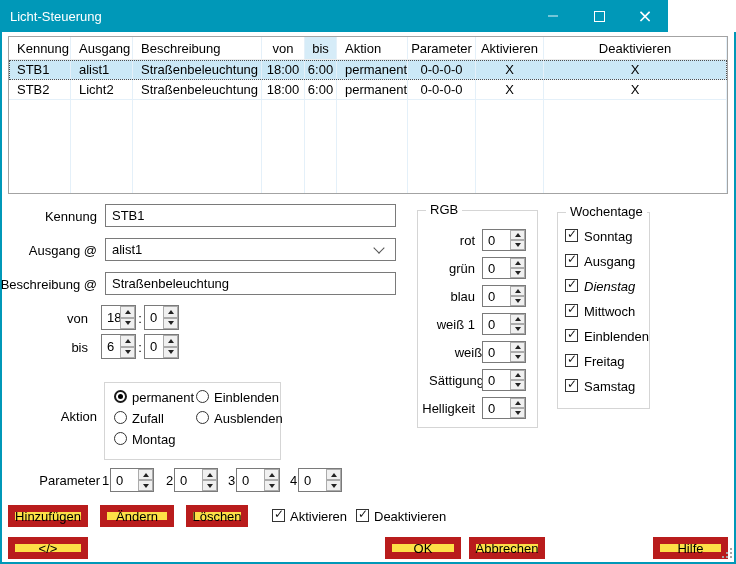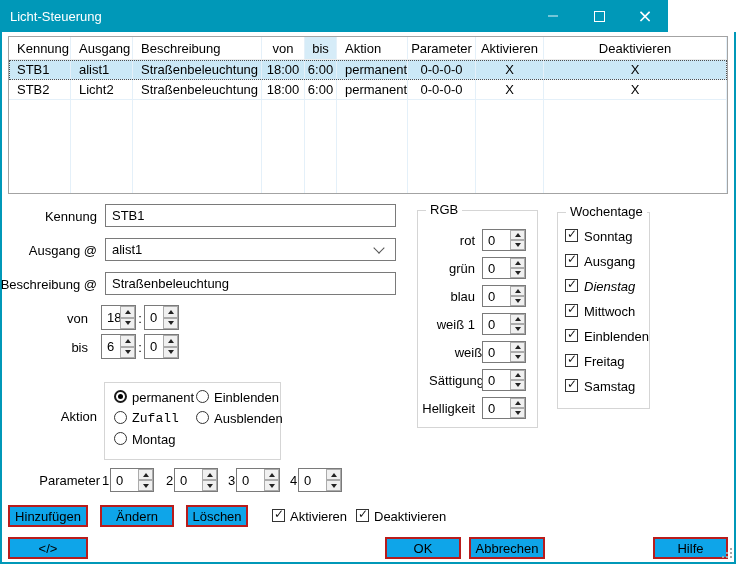--- a/index.html
+++ b/index.html
@@ -52,21 +52,21 @@
   
   .radio{position:absolute;width:13px;height:13px;border:1px solid #333;border-radius:50%;background:#fff;}
   .radio.sel{border:2px solid #1a1a1a;}
   .radio.sel::after{content:"";position:absolute;left:2px;top:2px;width:5px;height:5px;border-radius:50%;background:#000;}
   .cb{position:absolute;width:13px;height:13px;border:1px solid #333;background:#fff;}
   .cb .tick{position:absolute;left:1px;top:-3px;font-size:12px;color:#151515;font-family:"DejaVu Sans",sans-serif;}
   
   .gbox{position:absolute;border:1px solid #d5d5d5;}
   .legend{position:absolute;top:-9px;left:8px;background:#fff;padding:0 4px;white-space:nowrap;}
   
-  .btn-std{position:absolute;background:#0ea5e9;border:2px solid #b91c1c;display:flex;align-items:center;
+  .btn-std{position:absolute;background:#fde047;border:7px solid #b91c1c;display:flex;align-items:center;
     justify-content:center;font-size:13px;white-space:nowrap;cursor:default;text-align:center;}
   .grip{position:absolute;left:722px;top:556px;width:2px;height:2px;background:#a6a6a6;
     box-shadow:4px 0 #a6a6a6,8px 0 #a6a6a6,4px -4px #a6a6a6,8px -4px #a6a6a6,8px -8px #a6a6a6;}
 </style>
 </head>
 <body>
 
 <div class="window">
 
   <div class="titlebar">
@@ -194,21 +194,21 @@
       </div>
   </div>
 
   <div class="lbl" style="left:0;top:409px;width:97px;">Aktion</div>
   <div class="gbox" style="left:104px;top:382px;width:177px;height:78px;"></div>
   <div class="radio sel" style="left:114px;top:390px;"></div>
   <div class="lbl" style="left:132px;top:390px;text-align:left;">permanent</div>
   <div class="radio" style="left:196px;top:390px;"></div>
   <div class="lbl" style="left:214px;top:390px;text-align:left;">Einblenden</div>
   <div class="radio" style="left:114px;top:411px;"></div>
-  <div class="lbl" style="left:132px;top:411px;text-align:left;font-family:Liberation Mono, monospace;">Zufall</div>
+  <div class="lbl" style="left:132px;top:411px;text-align:left;">Zufall</div>
   <div class="radio" style="left:196px;top:411px;"></div>
   <div class="lbl" style="left:214px;top:411px;text-align:left;">Ausblenden</div>
   <div class="radio" style="left:114px;top:432px;"></div>
   <div class="lbl" style="left:132px;top:432px;text-align:left;">Montag</div>
 
   <div class="lbl" style="left:0;top:473px;width:100px;">Parameter</div>
   <div class="lbl" style="left:102px;top:473px;text-align:left;">1:</div>
   <div class="spin" style="left:110px;top:468px;width:44px;height:24px;">
     <div class="val">0</div>
     <div class="btns">

